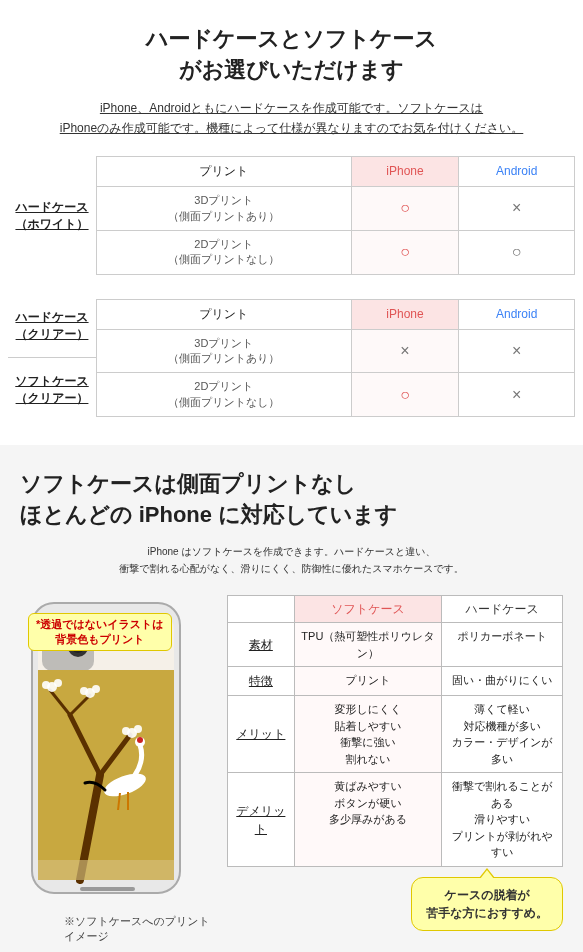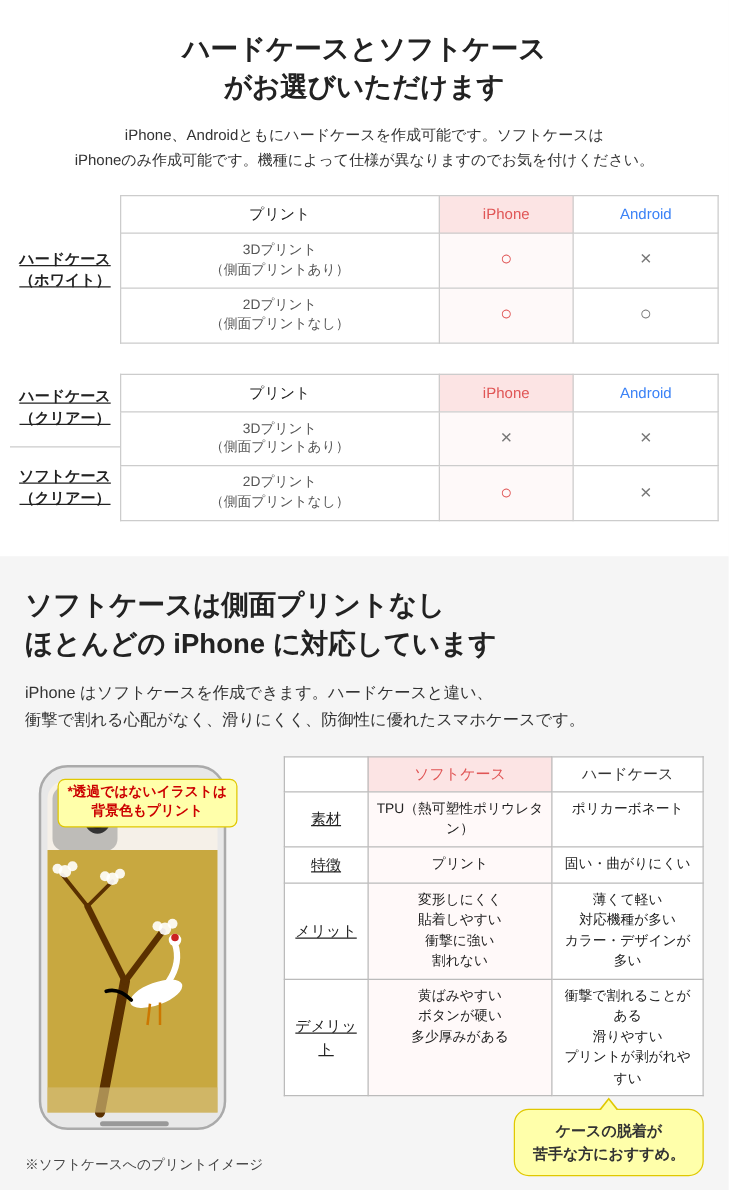--- a/index.html
+++ b/index.html
@@ -22,20 +22,21 @@
       font-weight: bold;
       line-height: 1.4;
       margin-bottom: 12px;
     }
     .section1-desc {
       text-align: center;
       font-size: 12px;
       color: #333;
       line-height: 1.7;
       margin-bottom: 18px;
+      text-decoration: underline;
     }
     .row-label-text {
       font-size: 12px;
       font-weight: bold;
       text-decoration: underline;
       text-align: center;
       line-height: 1.4;
     }
 
     table {
@@ -104,22 +105,22 @@
       padding: 24px 20px 20px;
     }
     .section2-title {
       text-align: left;
       font-size: 22px;
       font-weight: bold;
       line-height: 1.4;
       margin-bottom: 12px;
     }
     .section2-desc {
-      text-align: left;
-      font-size: 13px;
+      text-align: center;
+      font-size: 10px;
       color: #333;
       line-height: 1.7;
       margin-bottom: 18px;
     }
 
     .comparison-area {
       display: flex;
       gap: 12px;
       align-items: flex-start;
     }
@@ -130,36 +131,37 @@
       flex-shrink: 0;
       position: relative;
     }
     .phone-img-wrap {
       position: relative;
       width: 180px;
     }
     .sticker-label {
       position: absolute;
       top: 18px;
-      left: 26px;
+      left: 8px;
       background: #ffffaa;
       border: 1.5px solid #e0c800;
       border-radius: 6px;
       font-size: 11px;
       font-weight: bold;
       color: #c00;
       padding: 3px 7px;
       line-height: 1.4;
       text-align: center;
       z-index: 10;
     }
     .phone-note {
       font-size: 11px;
       color: #444;
       margin-top: 6px;
+      margin-left: 44px;
     }
 
     
     .comp-table-wrap {
       flex: 1;
     }
     .comp-table {
       width: 100%;
       border-collapse: collapse;
     }

